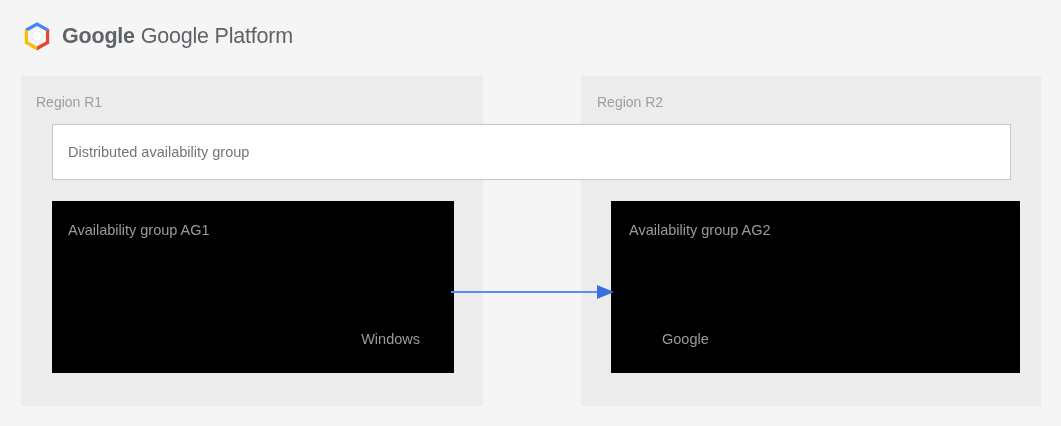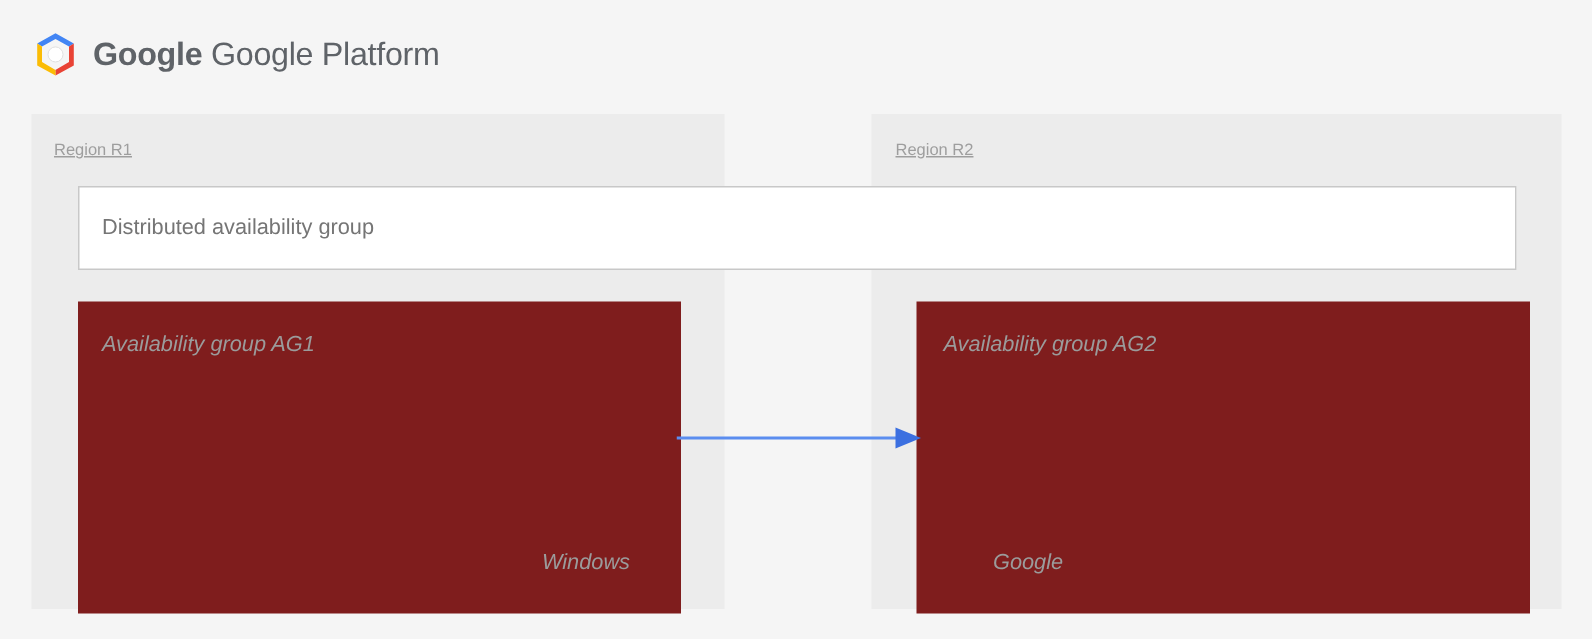--- a/index.html
+++ b/index.html
@@ -58,24 +58,23 @@
     top: 0;
     height: 330px;
     background: #ececec;
   }
   #region-r1 { left: 0px;   width: 462px; }
   #region-r2 { left: 560px; width: 460px; }
 
   .region-label {
     position: absolute;
     top: 18px;
-    font-size: 11px;
+    font-size: 14px;
     color: #9e9e9e;
     white-space: nowrap;
-    text-decoration: underline;
   }
   #region-r1 .region-label { left: 15px; }
   #region-r2 .region-label { left: 16px; }
 
   
   #dag-box {
     position: absolute;
     left: 31px;
     top: 48px;
     width: 959px;
@@ -90,23 +89,22 @@
     top: 19px;
     font-size: 14.5px;
     color: #757575;
     white-space: nowrap;
   }
 
   
   .ag-box {
     position: absolute;
     top: 125px;
-    height: 208px;
-    background: #7f1d1d;
-    font-style: italic;
+    height: 172px;
+    background: #000000;
   }
   #ag-box-1 { left: 31px;  width: 402px; }
   #ag-box-2 { left: 590px; width: 397px; padding-left: 12px; }
 
   .ag-title {
     position: absolute;
     top: 21px;
     font-size: 14.5px;
     color: #9b9b9b;
     white-space: nowrap;

